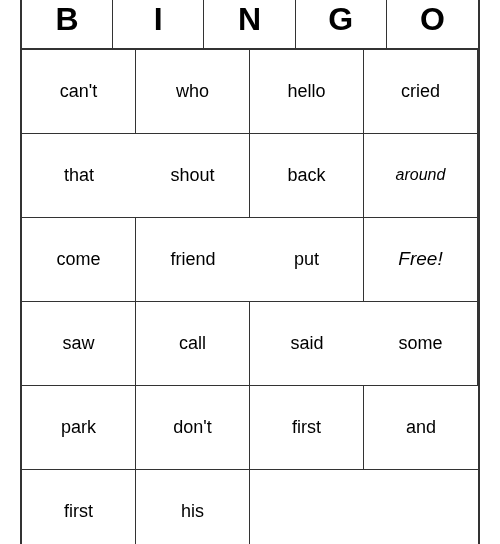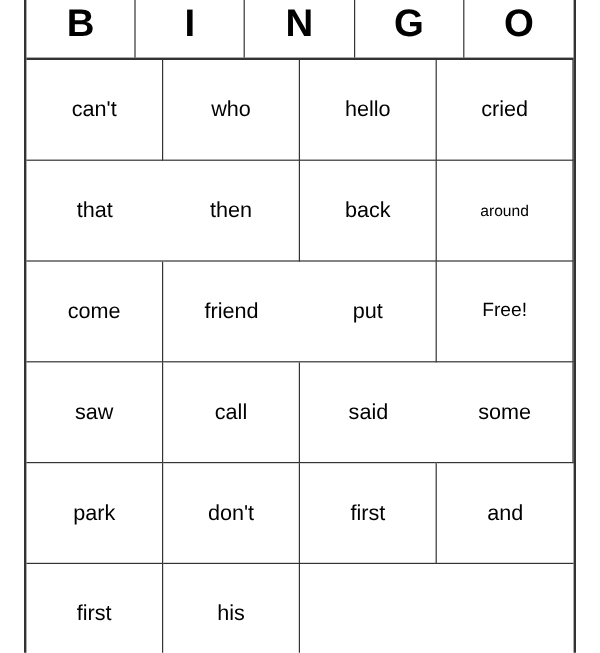--- a/index.html
+++ b/index.html
@@ -65,45 +65,47 @@
     .bingo-cell:nth-child(5n) {
       border-right: none;
       text-align: center;
     }
 
     .bingo-cell:nth-child(n+21) {
       border-bottom: none;
     }
 
     .bingo-cell.small-text {
-      font-size: 13px;
+      font-size: 16px;
+      font-style: italic;
     }
 
     .bingo-cell.free {
-      font-size: 16px;
+      font-style: italic;
+      font-size: 19px;
     }
   </style>
 </head>
 <body>
 
 <div class="bingo-card">
   <div class="bingo-header">
   <div class="bingo-header-cell">B</div>
       <div class="bingo-header-cell">I</div>
       <div class="bingo-header-cell">N</div>
       <div class="bingo-header-cell">G</div>
       <div class="bingo-header-cell">O</div>
     </div>
   <div class="bingo-grid">
   <div class="bingo-cell">can't</div>
       <div class="bingo-cell">who</div>
       <div class="bingo-cell">hello</div>
       <div class="bingo-cell">cried</div>
       <div class="bingo-cell">that</div>
-      <div class="bingo-cell">then</div>
+      <div class="bingo-cell">shout</div>
       <div class="bingo-cell">back</div>
       <div class="bingo-cell small-text">around</div>
       <div class="bingo-cell">come</div>
       <div class="bingo-cell">friend</div>
       <div class="bingo-cell">put</div>
       <div class="bingo-cell free">Free!</div>
       <div class="bingo-cell">saw</div>
       <div class="bingo-cell">call</div>
       <div class="bingo-cell">said</div>
       <div class="bingo-cell">some</div>

